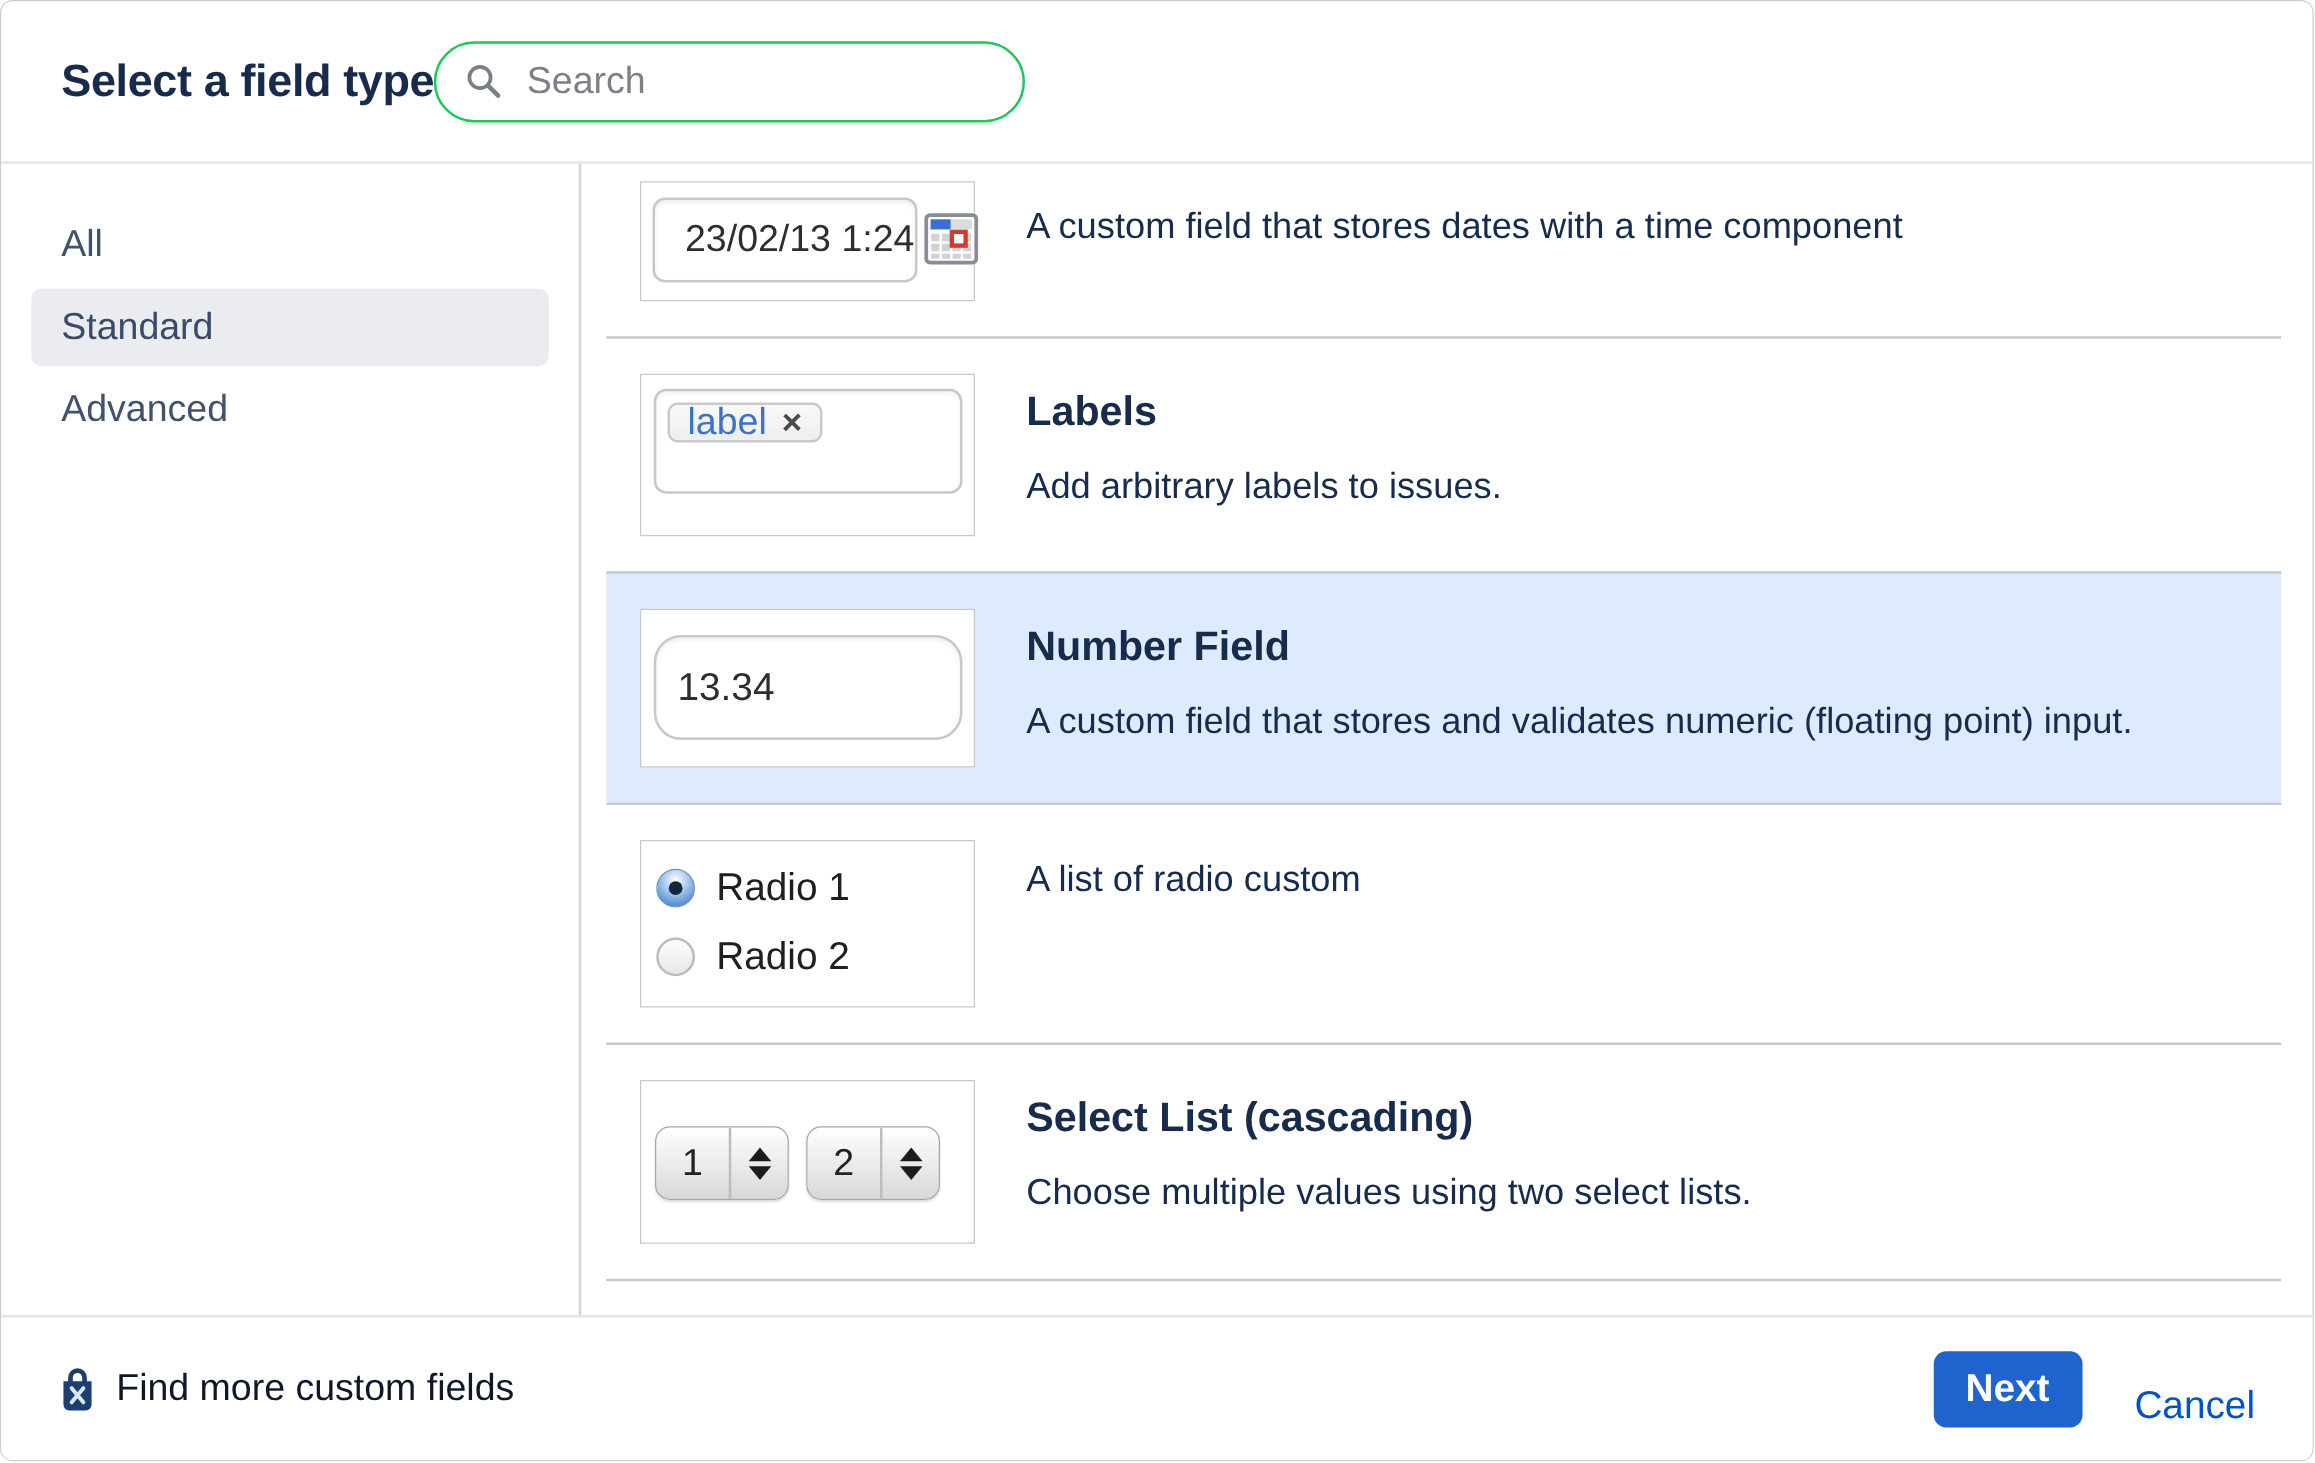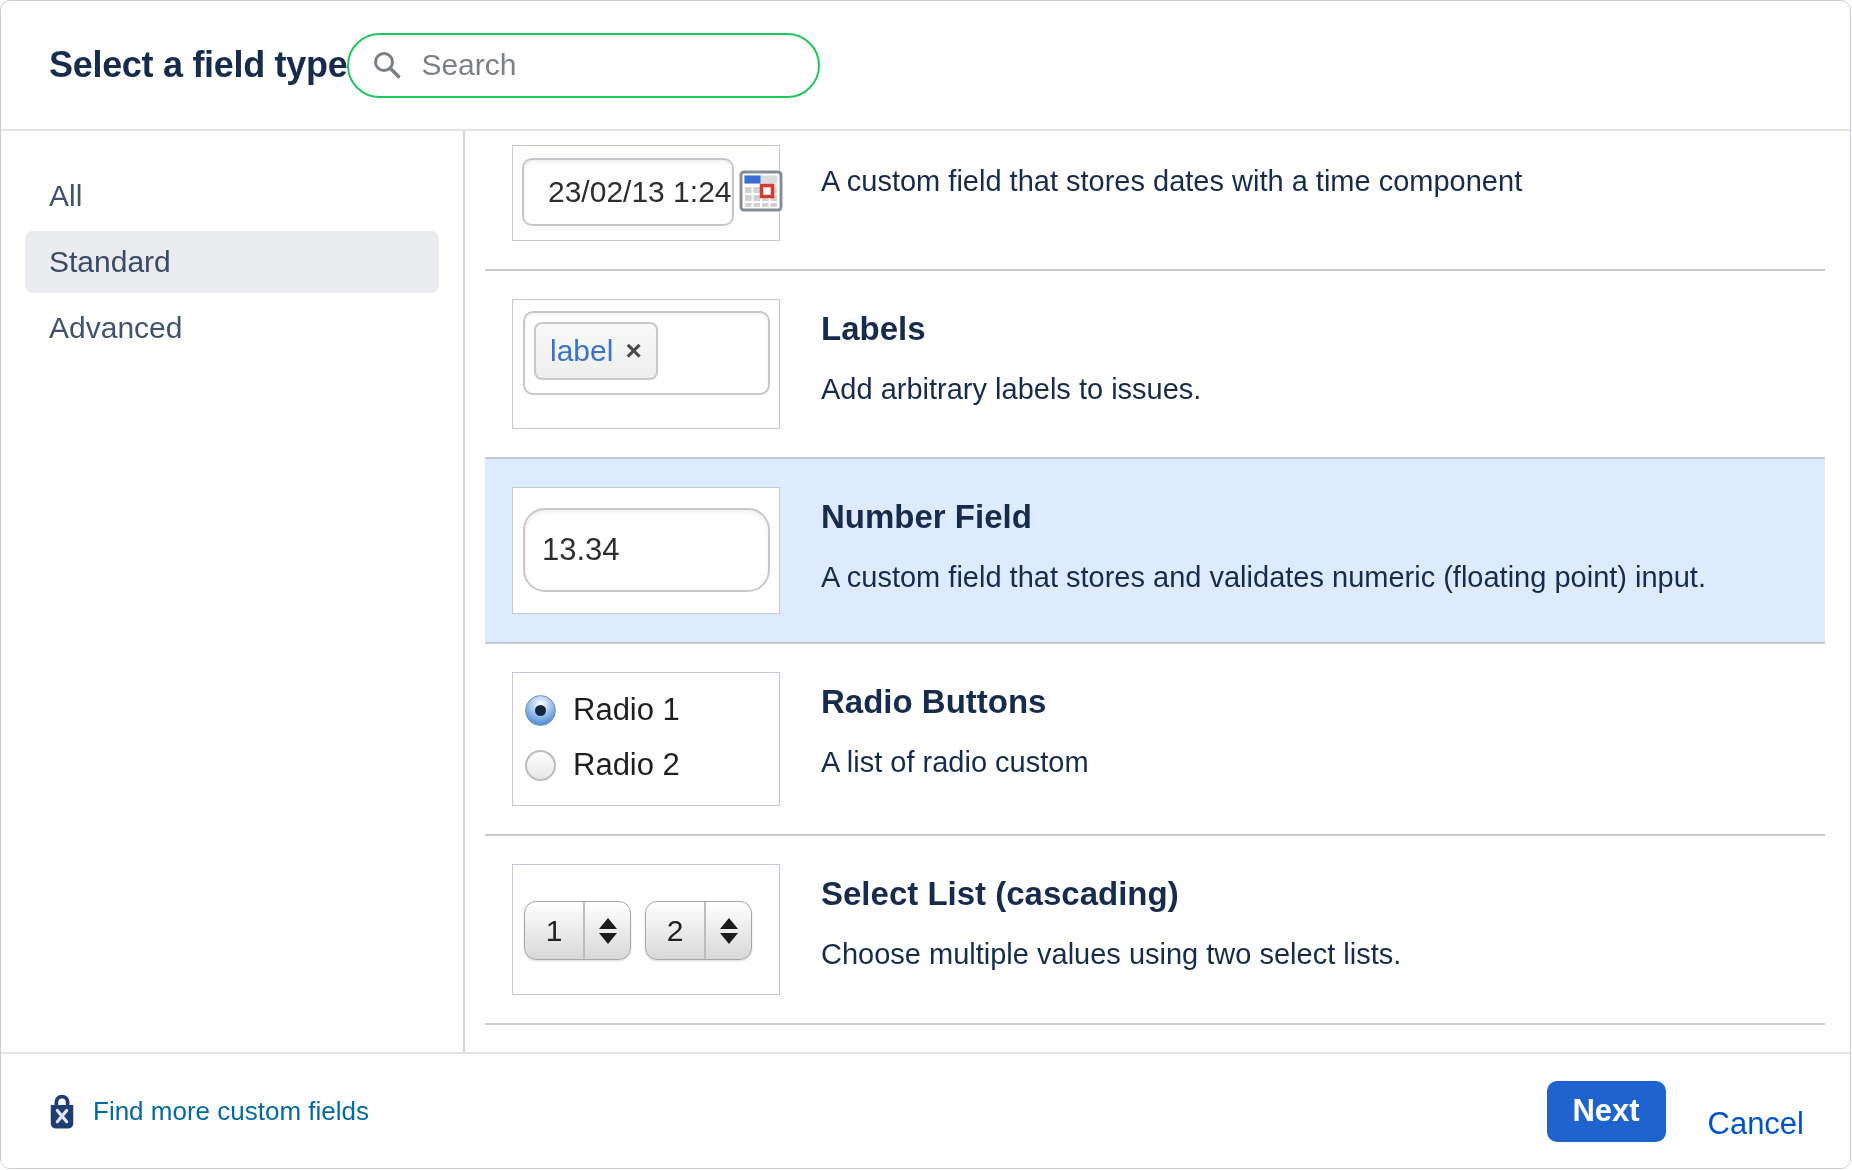--- a/index.html
+++ b/index.html
@@ -42,21 +42,21 @@
   .ft-row.r1 .text-col{padding-top:14px;}
   .ft-title{font-size:33px;font-weight:bold;color:#172B4D;line-height:40px;margin:0 0 18px;}
   .ft-desc{font-size:29px;color:#172B4D;line-height:44px;}
 
   
   .dt-wrap{display:flex;align-items:center;padding:12px 0 0 9px;}
   .dt-input{width:212px;height:68px;background:#fff;border:2px solid #c8c8c8;border-radius:10px;box-shadow:inset 0 2px 4px rgba(0,0,0,.07);display:flex;align-items:center;padding-left:24px;font-size:30px;color:#2e2e2e;white-space:nowrap;}
   .cal-icon{margin-left:5px;flex:none;display:block;}
 
   .labels-input{margin:11px 0 0 10px;width:247px;height:84px;border:2px solid #c8c8c8;border-radius:10px;box-shadow:inset 0 2px 4px rgba(0,0,0,.06);padding:9px 0 0 9px;background:#fff;}
-  .chip{display:inline-flex;align-items:center;height:58px;padding:0 14px;background:linear-gradient(#f9f9f9,#eeeeee);border:2px solid #c9c9c9;border-radius:8px;font-size:30px;}
+  .chip{display:inline-flex;align-items:center;height:32px;padding:0 14px;background:linear-gradient(#f9f9f9,#eeeeee);border:2px solid #c9c9c9;border-radius:8px;font-size:30px;}
   .chip-label{color:#3B73C9;}
   .chip-x{margin-left:12px;color:#4a4a4a;font-size:28px;font-weight:bold;cursor:pointer;}
 
   .num-input{margin:20px 0 0 10px;width:247px;height:84px;border:2px solid #c8c8c8;border-radius:22px;box-shadow:inset 0 2px 4px rgba(0,0,0,.07);display:flex;align-items:center;padding-left:17px;font-size:31px;color:#2e2e2e;background:#fff;}
 
   .radio-box{padding:12px 0 0 12px;}
   .radio-row{display:flex;align-items:center;height:50px;margin-bottom:5px;font-size:31px;color:#1f1f1f;}
   .radio{width:31px;height:31px;border-radius:50%;margin-right:17px;position:relative;flex:none;}
   .radio.sel{border:1px solid #6f94bd;background:radial-gradient(circle at 50% 28%, #ffffff 0%, #a8c8ee 40%, #5d94d8 75%, #3f78c2 100%);}
   .radio.sel::after{content:"";position:absolute;left:9px;top:9px;width:11px;height:11px;border-radius:50%;background:#14273e;}
@@ -67,21 +67,21 @@
   .stepper + .stepper{margin-left:14px;}
   .stepper-val{width:58px;display:flex;align-items:center;justify-content:center;font-size:30px;color:#222;}
   .stepper-sep{width:2px;background:#bdbdbd;}
   .stepper-arrows{flex:1;display:flex;flex-direction:column;align-items:center;justify-content:center;gap:4px;}
   .tri-up{width:0;height:0;border-left:9px solid transparent;border-right:9px solid transparent;border-bottom:11px solid #1c1c1c;}
   .tri-down{width:0;height:0;border-left:9px solid transparent;border-right:9px solid transparent;border-top:11px solid #1c1c1c;}
 
   
   .modal-footer{flex:0 0 116px;border-top:2px solid #e3e5e9;display:flex;align-items:center;padding:0 46px;background:#fff;}
   .find-more{display:flex;align-items:center;gap:16px;cursor:pointer;}
-  .find-more-label{font-size:26px;color:#0369a1;}
+  .find-more-label{font-size:30px;color:#0f172a;}
   .footer-actions{margin-left:auto;display:flex;align-items:flex-end;gap:42px;}
   .next-btn{width:119px;height:61px;border:0;border-radius:10px;background:#1F63CE;color:#fff;font-size:31px;font-weight:bold;font-family:inherit;cursor:pointer;display:flex;align-items:center;justify-content:center;}
   .cancel-link{font-size:31px;color:#0052CC;cursor:pointer;}
 </style>
 </head>
 <body>
 
 <div class="modal">
 
   <div class="modal-header">
@@ -185,21 +185,20 @@
                 <span>Radio 1</span>
               </div>
               <div class="radio-row">
                 <span class="radio unsel"></span>
                 <span>Radio 2</span>
               </div>
             </div>
           </div>
         </div>
         <div class="text-col">
-          <div class="ft-title">Radio Buttons</div>
           <div class="ft-desc">A list of radio custom</div>
         </div>
       </div>
 
       <div class="ft-row r5">
         <div class="preview-col">
           <div class="preview-box pb-cascading">
             <div class="casc-box">
               <div class="stepper">
                 <div class="stepper-val">1</div>

